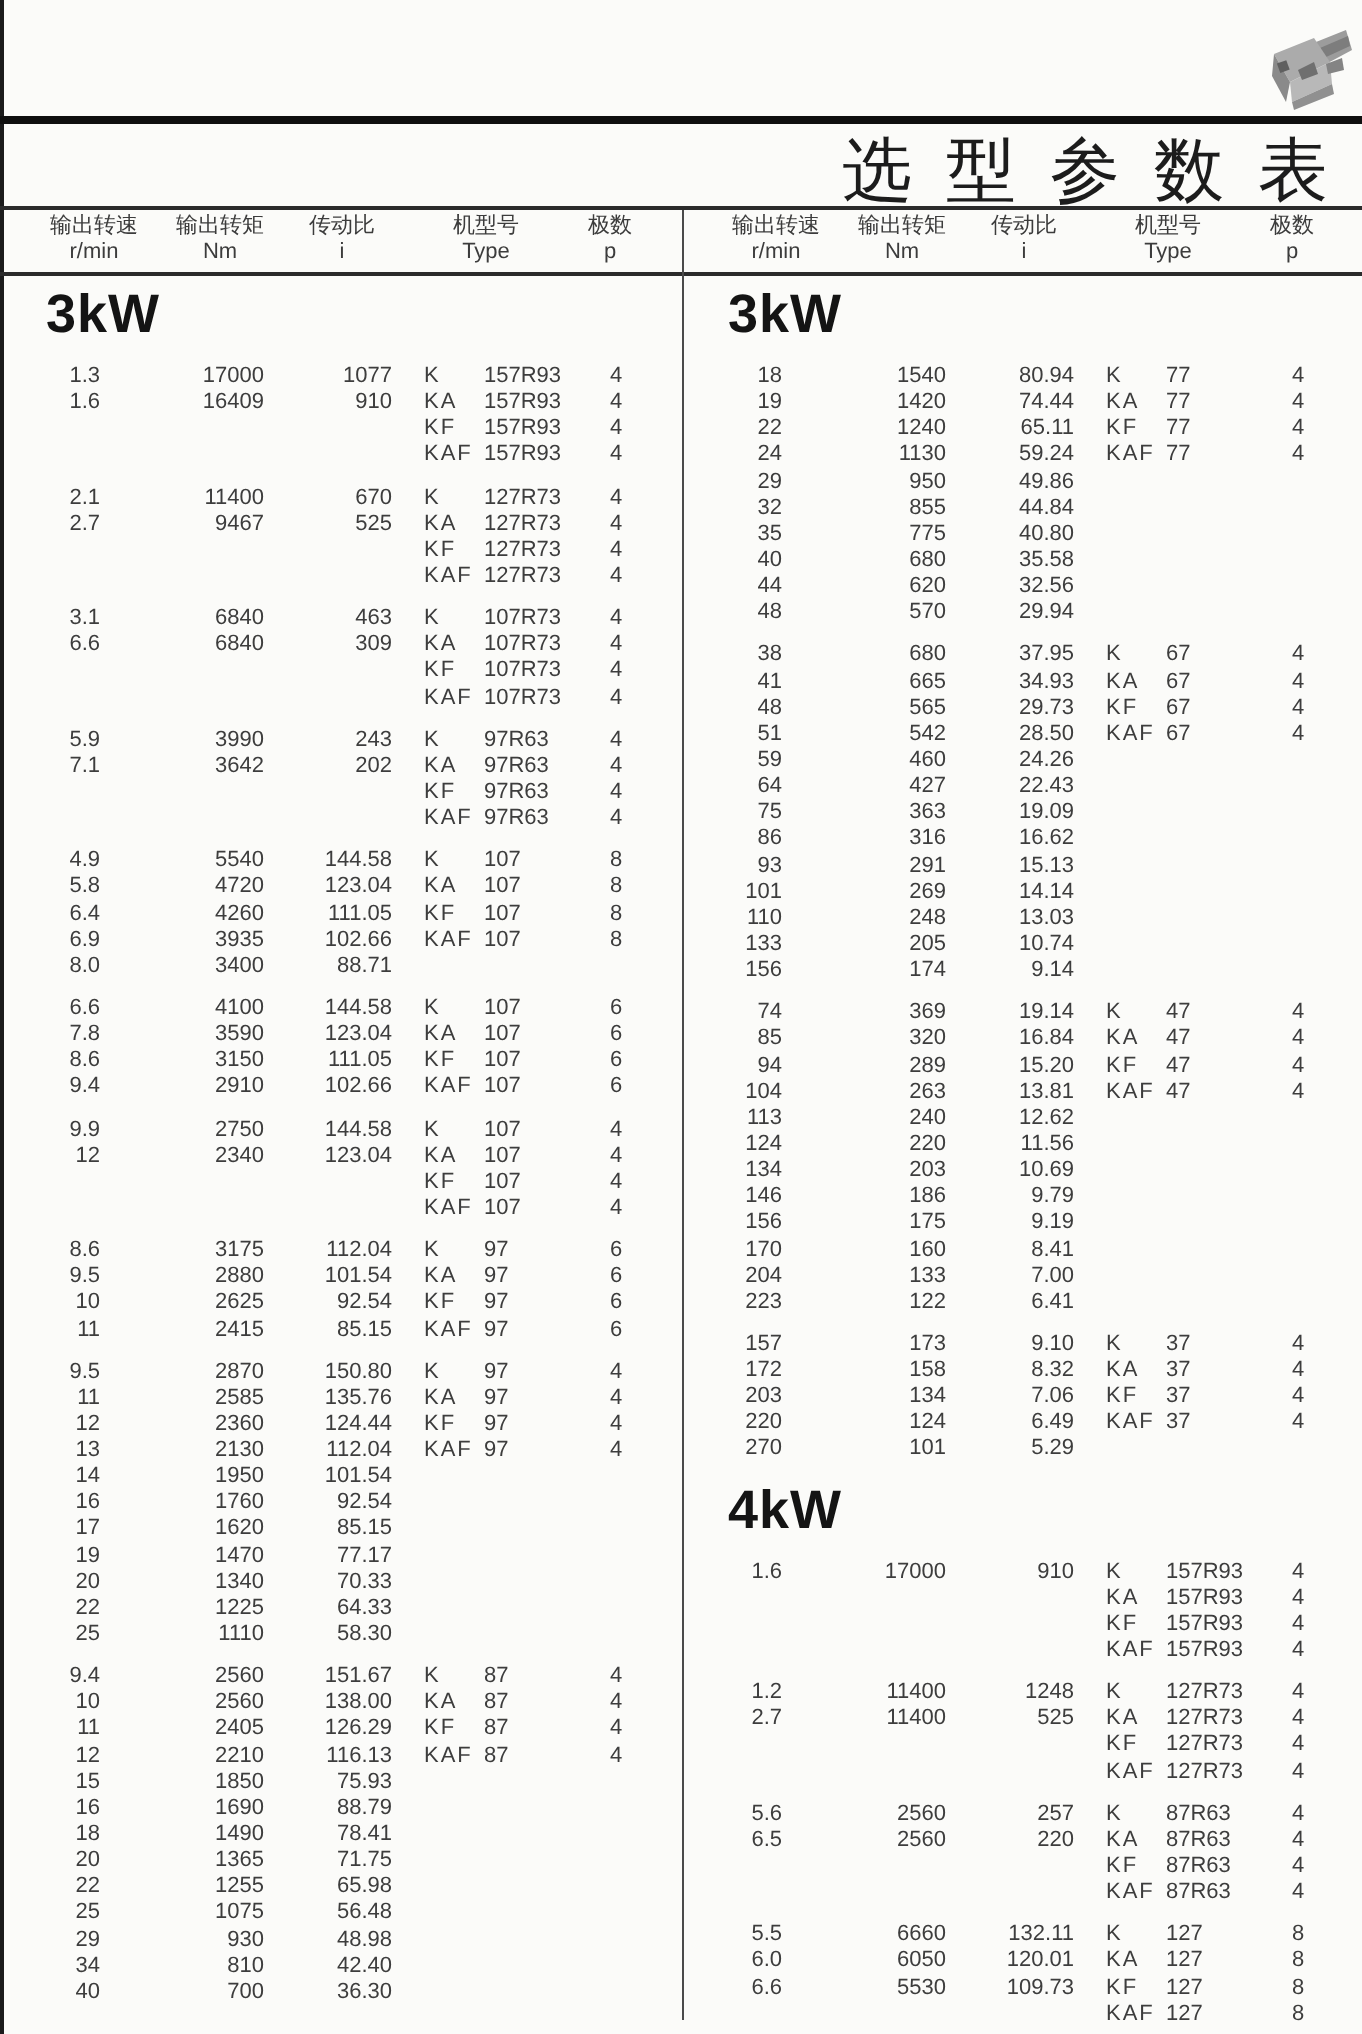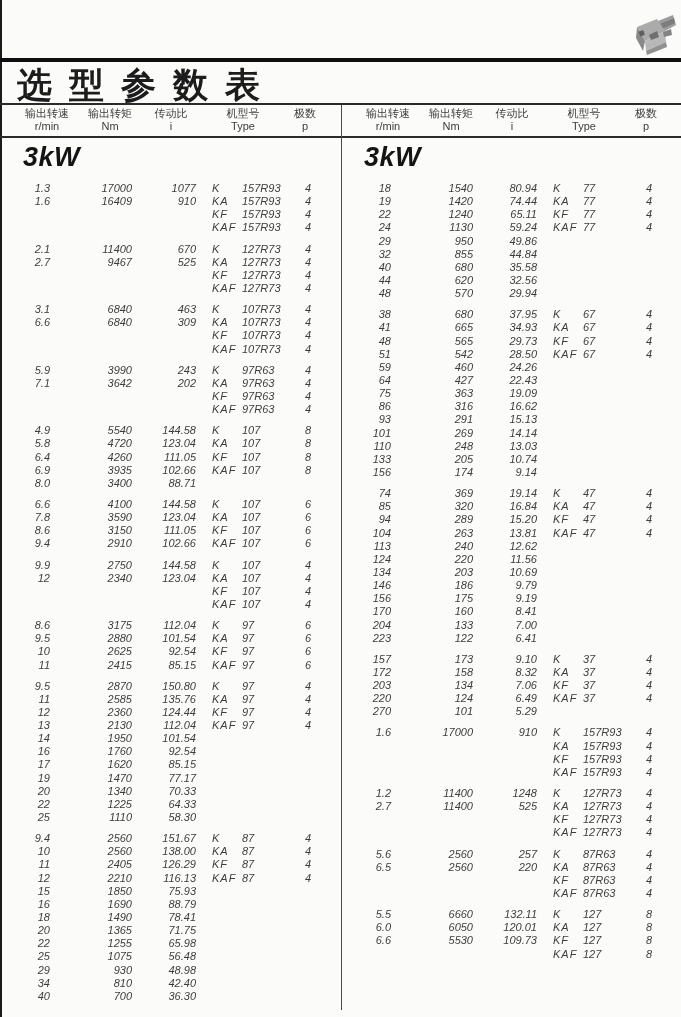--- a/index.html
+++ b/index.html
@@ -8,34 +8,34 @@
     background:#fbfbf9;color:#3d3d3d;
     font-family:"Liberation Sans","DejaVu Sans",sans-serif;
   }
   .edge-line{position:absolute;left:0;top:0;width:2px;height:1017px;background:#1b1b1b;}
   .top-rule{position:absolute;left:0;top:58px;width:681px;height:4px;background:#0f0f0f;}
   .rule-a{position:absolute;left:0;top:103px;width:681px;height:2px;background:#2b2b2b;}
   .rule-b{position:absolute;left:0;top:136px;width:681px;height:2px;background:#2b2b2b;}
   .v-divider{position:absolute;left:341px;top:105px;width:1px;height:905px;background:#4a4a4a;}
   .logo{position:absolute;left:633px;top:7px;width:44px;height:54px;}
   .title{
-    position:absolute;top:62px;left:0;width:681px;text-align:left;
-    font-size:35px;font-weight:bold;color:#1c1c1c;
+    position:absolute;top:62px;left:0;width:681px;text-align:right;
+    font-size:35px;font-weight:normal;color:#1c1c1c;
     letter-spacing:17px;text-indent:17px;white-space:nowrap;
   }
   .header-row{position:absolute;top:106px;left:0;width:681px;height:30px;}
   .header-half{position:absolute;top:0;width:341px;height:17px;}
   .header-half.h0{left:0;}
   .header-half.h1{left:341px;}
   .hcol{
     position:absolute;transform:translateX(-50%);text-align:center;
     font-size:11px;line-height:13px;white-space:nowrap;color:#3c3c3c;top:1px;
   }
   .content{position:absolute;top:140px;left:0;width:681px;}
-  .panel{position:absolute;top:0;width:324px;font-style:italic;}
+  .panel{position:absolute;top:0;width:324px;}
   .panel.p0{left:0;}
   .panel.p1{left:341px;}
   .section-title{
     font-size:27px;font-weight:800;color:#141414;
     padding-left:23px;margin:2px 0 9px 0;letter-spacing:0.5px;
     font-family:"Liberation Sans","DejaVu Sans",sans-serif;
   }
   .group{margin-bottom:8px;}
   .line{display:flex;height:13.15px;font-size:11px;line-height:13.2px;}
   .cell{display:block;white-space:nowrap;color:#3d3d3d;}
@@ -642,20 +642,28 @@
         </div>
         <div class="line">
           <span class="cell c-speed">32</span>
           <span class="cell c-torque">855</span>
           <span class="cell c-ratio">44.84</span>
           <span class="cell c-tprefix"></span>
           <span class="cell c-tmodel"></span>
           <span class="cell c-poles"></span>
         </div>
         <div class="line">
+          <span class="cell c-speed">35</span>
+          <span class="cell c-torque">775</span>
+          <span class="cell c-ratio">40.80</span>
+          <span class="cell c-tprefix"></span>
+          <span class="cell c-tmodel"></span>
+          <span class="cell c-poles"></span>
+        </div>
+        <div class="line">
           <span class="cell c-speed">40</span>
           <span class="cell c-torque">680</span>
           <span class="cell c-ratio">35.58</span>
           <span class="cell c-tprefix"></span>
           <span class="cell c-tmodel"></span>
           <span class="cell c-poles"></span>
         </div>
         <div class="line">
           <span class="cell c-speed">44</span>
           <span class="cell c-torque">620</span>
@@ -912,20 +920,21 @@
         </div>
         <div class="line">
           <span class="cell c-speed">270</span>
           <span class="cell c-torque">101</span>
           <span class="cell c-ratio">5.29</span>
           <span class="cell c-tprefix"></span>
           <span class="cell c-tmodel"></span>
           <span class="cell c-poles"></span>
         </div>
       </div>
+      <div class="section-title">4kW</div>
       <div class="group">
         <div class="line">
           <span class="cell c-speed">1.6</span>
           <span class="cell c-torque">17000</span>
           <span class="cell c-ratio">910</span>
           <span class="cell c-tprefix">K</span>
           <span class="cell c-tmodel">157R93</span>
           <span class="cell c-poles">4</span>
         </div>
         <div class="line">

